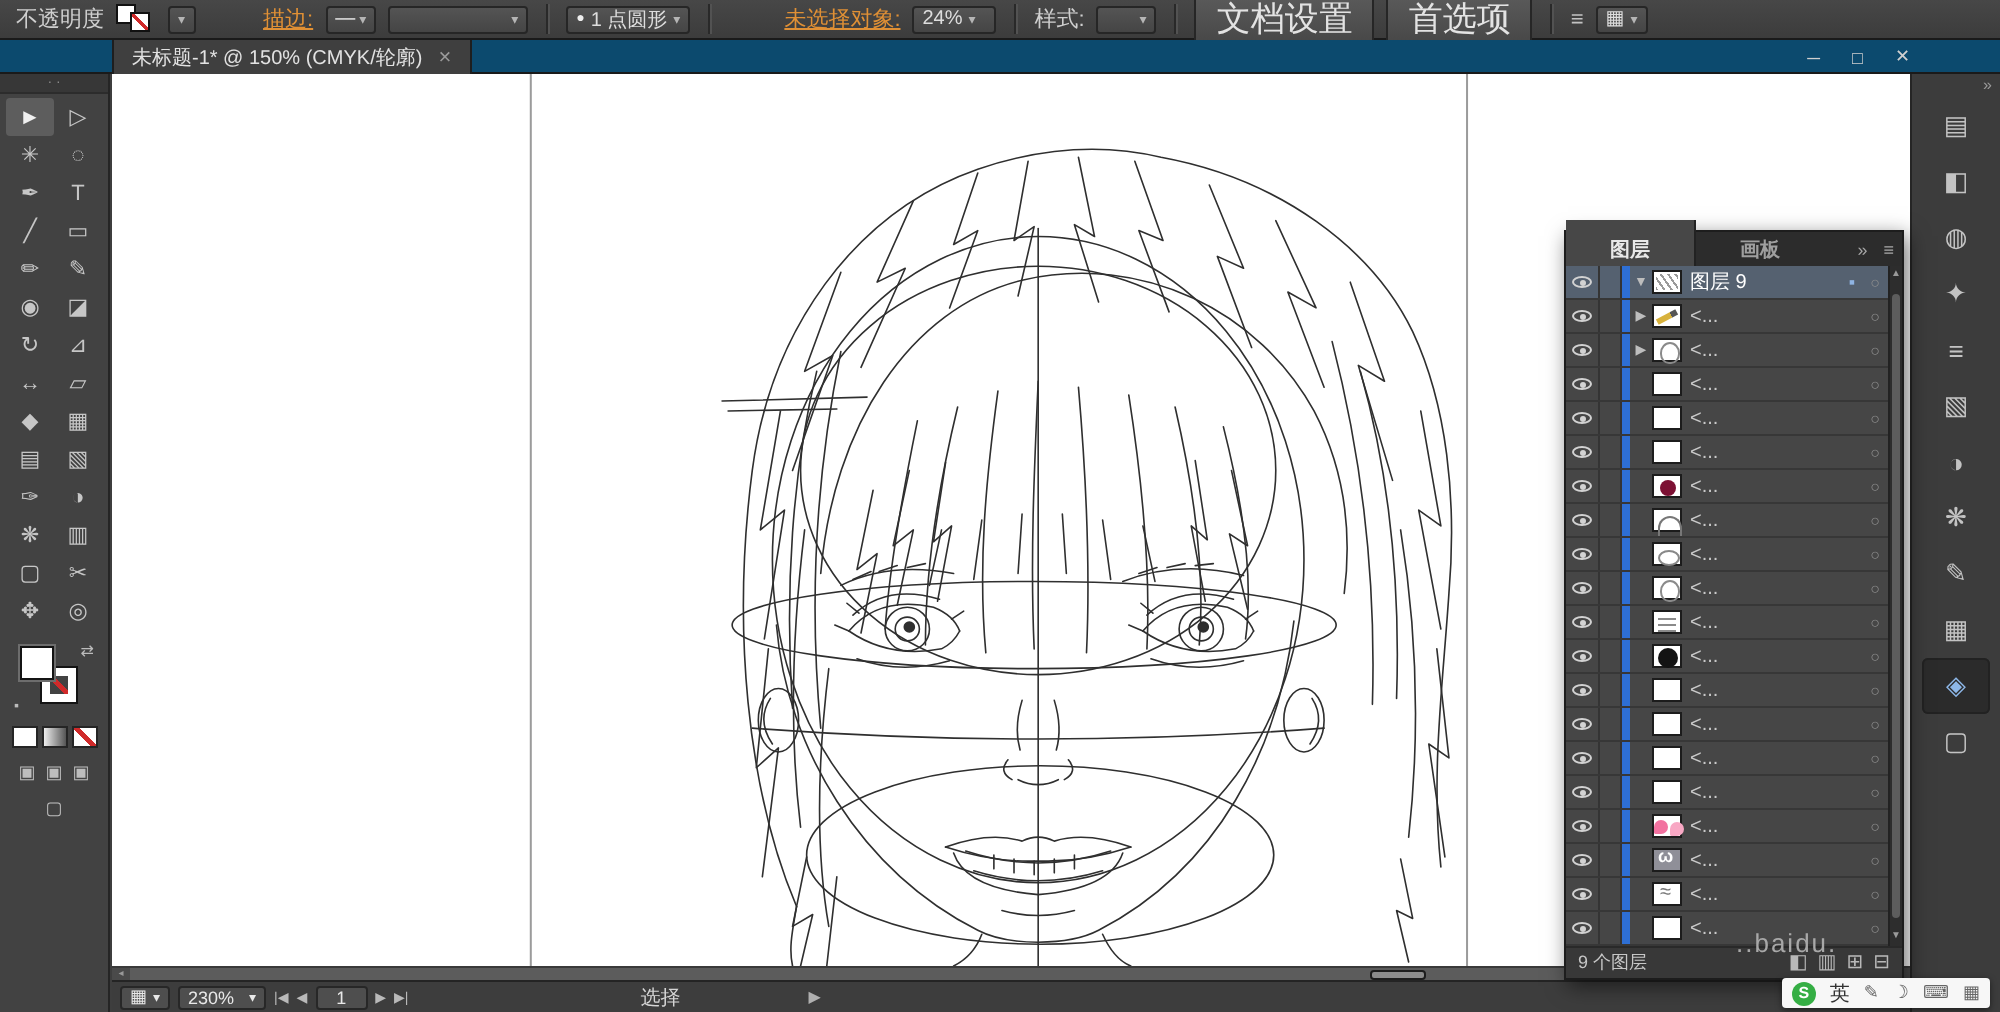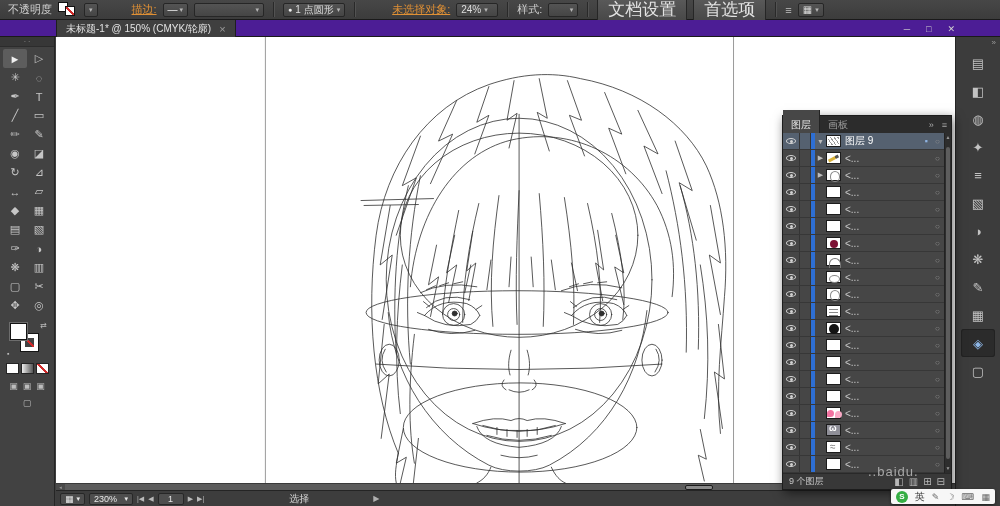--- a/index.html
+++ b/index.html
@@ -19,21 +19,21 @@
   .sep{width:1px;height:15px;background:#292929;box-shadow:1px 0 0 #525252;margin:0 3px;flex:none;}
   .btn{background:linear-gradient(#5c5c5c,#464646);border:1px solid #262626;border-radius:3px;padding:2px 10px;color:#e3e3e3;font-size:17px;cursor:pointer;}
   .mini-swatches{position:relative;width:20px;height:15px;flex:none;}
   .mini-swatches .fill{position:absolute;left:0;top:0;width:10px;height:10px;background:#fff;border:1px solid #111;}
   .mini-swatches .stroke{position:absolute;left:7px;top:4px;width:10px;height:10px;background:#fff;border:1px solid #111;
     background-image:linear-gradient(45deg,transparent 42%,#d02a2a 42%,#d02a2a 58%,transparent 58%);}
   .cb-icon{color:#c2c2c2;font-size:11px;cursor:pointer;}
   .brush-dot{font-size:7px;color:#eee;}
   .stroke-dash{font-size:10px;color:#eee;letter-spacing:-1px;}
   
-  .tab-bar{position:absolute;left:0;top:20px;right:0;height:17px;background:#4c1d95;border-bottom:1px solid #1a1a1a;}
+  .tab-bar{position:absolute;left:0;top:20px;right:0;height:17px;background:#0c4a6e;border-bottom:1px solid #1a1a1a;}
   .doc-tab{position:absolute;left:56px;top:0;height:17px;background:#3f3f3f;border-right:1px solid #1e1e1e;border-left:1px solid #1e1e1e;display:flex;align-items:center;gap:8px;padding:0 9px;font-size:10px;color:#e2e2e2;cursor:pointer;}
   .tab-close{color:#9a9a9a;font-size:11px;cursor:pointer;}
   .win-controls{position:absolute;right:45px;top:0;height:17px;display:flex;align-items:center;gap:16px;font-size:9px;color:#d0d0d0;}
   .win-controls span{cursor:pointer;}
   
   .main{position:absolute;left:0;top:37px;right:0;bottom:0;}
   
   .toolbar{position:absolute;left:0;top:0;width:55px;bottom:0;background:#424242;border-right:1px solid #252525;}
   .tb-head{height:10px;background:#373737;border-bottom:1px solid #2c2c2c;color:#8a8a8a;font-size:7px;text-align:center;line-height:9px;}
   .tools{display:grid;grid-template-columns:1fr 1fr;padding:2px 3px;}
@@ -56,32 +56,32 @@
   .canvas{position:absolute;left:0;right:0;top:0;bottom:23px;background:#ffffff;overflow:hidden;cursor:crosshair;}
   .canvas svg{width:100%;height:100%;display:block;}
   .hscroll{position:absolute;left:0;right:0;bottom:16px;height:7px;background:#5c5c5c;border-top:1px solid #3a3a3a;}
   .hscroll .arrow{position:absolute;top:0;width:9px;height:7px;background:#4a4a4a;color:#999;font-size:5px;line-height:7px;text-align:center;cursor:pointer;}
   .hscroll .a-l{left:0;} .hscroll .a-r{right:0;}
   .hscroll .thumb{position:absolute;top:1px;height:5px;left:70%;width:28px;background:#8b8b8b;border-radius:2px;cursor:pointer;}
   
   .statusbar{position:absolute;left:0;right:0;bottom:0;height:16px;background:#3d3d3d;border-top:1px solid #242424;display:flex;align-items:center;gap:4px;padding:0 4px;font-size:10px;color:#c9c9c9;}
   .sb-box{background:#4e4e4e;border:1px solid #272727;border-radius:2px;height:12px;display:flex;align-items:center;gap:3px;padding:0 4px;font-size:9px;color:#e8e8e8;cursor:pointer;}
   .sb-nav{color:#b9b9b9;font-size:7px;cursor:pointer;}
-  .sb-status{margin-left:81px;color:#d5d5d5;text-align:center;}
+  .sb-status{margin-left:112px;color:#d5d5d5;text-align:center;}
   .sb-popup{margin-left:60px;font-size:8px;color:#b0b0b0;cursor:pointer;}
   
   .dock{position:absolute;right:0;top:0;width:45px;bottom:0;background:#3c3c3c;border-left:1px solid #252525;}
   .dock-head{height:12px;text-align:right;padding-right:4px;color:#9a9a9a;font-size:8px;line-height:12px;cursor:pointer;}
   .dock-icons{display:flex;flex-direction:column;align-items:center;}
   .dock-icon{width:34px;height:28px;display:flex;align-items:center;justify-content:center;font-size:13px;color:#c3c3c3;cursor:pointer;border-radius:3px;}
   .dock-icon.active{background:#2b2b2b;color:#8db7e8;box-shadow:inset 0 0 0 1px #222;}
   
   .layers-panel{position:absolute;left:782px;top:115px;width:170px;height:375px;background:#434343;border:1px solid #1d1d1d;box-shadow:2px 3px 10px rgba(0,0,0,.55);z-index:20;}
   .lp-head{position:absolute;left:0;top:0;right:0;height:17px;background:#2c2c2c;display:flex;align-items:center;font-size:10px;}
-  .lp-tab{height:29px;display:flex;align-items:center;padding:0 8px;color:#9f9f9f;cursor:pointer;}
+  .lp-tab{height:29px;display:flex;align-items:center;padding:0 22px;color:#9f9f9f;cursor:pointer;font-weight:bold;}
   .lp-tab.active{background:#474747;color:#e8e8e8;border-right:1px solid #222;}
   .lp-head .spring{flex:1;}
   .lp-head .hicon{color:#a8a8a8;font-size:9px;padding:0 4px;cursor:pointer;}
   .lp-rows{position:absolute;left:0;top:17px;right:7px;bottom:16px;overflow:hidden;background:#424242;}
   .lp-row{height:17px;display:flex;align-items:center;background:#464646;border-bottom:1px solid #373737;font-size:10px;color:#c9c9c9;cursor:pointer;}
   .lp-row.active{background:#556170;color:#fff;}
   .eye-cell{width:17px;height:100%;border-right:1px solid #343434;display:flex;align-items:center;justify-content:center;cursor:pointer;flex:none;}
   .eye{width:10px;height:6px;border:1px solid #d2d2d2;border-radius:50%;position:relative;}
   .eye::after{content:"";position:absolute;left:3px;top:1px;width:3px;height:3px;border-radius:50%;background:#d2d2d2;}
   .lock-cell{width:11px;height:100%;border-right:1px solid #343434;flex:none;cursor:pointer;}

